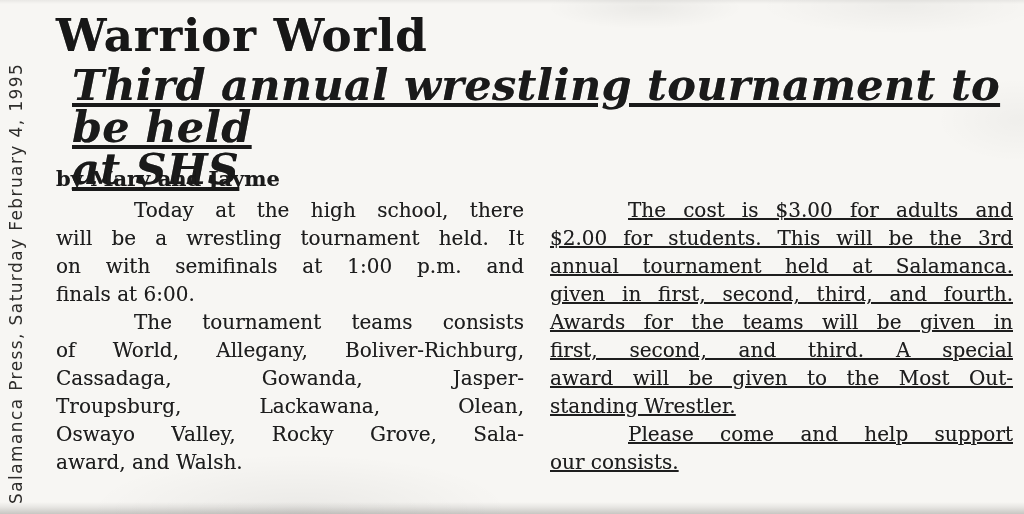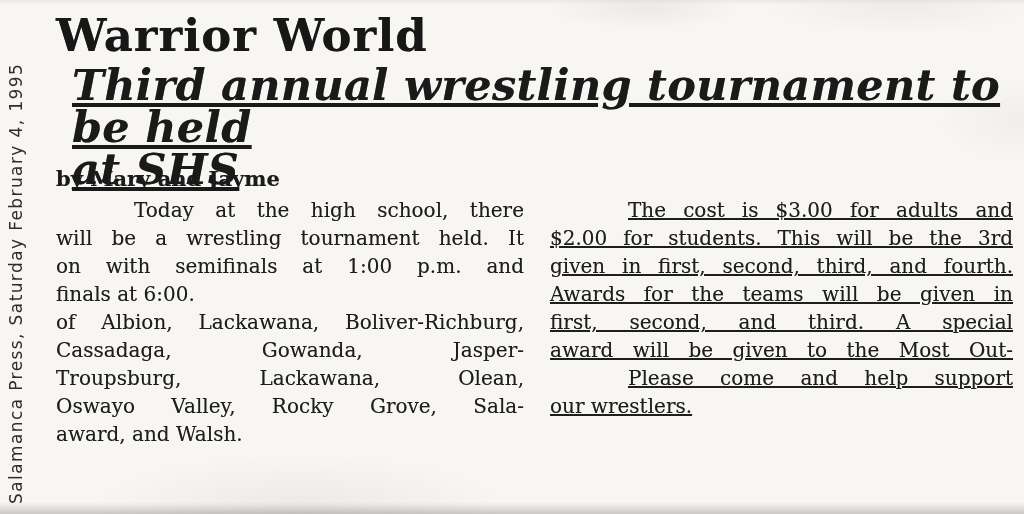--- a/index.html
+++ b/index.html
@@ -117,40 +117,43 @@
     <div class="columns">
 
       <div class="col col-left">
         <div class="para">
           <div class="line first">Today at the high school, there</div>
           <div class="line">will be a wrestling tournament held. It</div>
           <div class="line">on with semifinals at 1:00 p.m. and</div>
           <div class="line last">finals at 6:00.</div>
         </div>
         <div class="para">
-          <div class="line">of Albion, Lackawana, Boliver-Richburg,</div>
+          <div class="line first">The tournament teams consists</div>
+          <div class="line">of World, Allegany, Boliver-Richburg,</div>
           <div class="line">Cassadaga, Gowanda, Jasper-</div>
           <div class="line">Troupsburg, Lackawana, Olean,</div>
           <div class="line">Oswayo Valley, Rocky Grove, Sala-</div>
           <div class="line last">award, and Walsh.</div>
         </div>
       </div>
 
       <div class="col col-right">
         <div class="para">
           <div class="line first">The cost is $3.00 for adults and</div>
           <div class="line">$2.00 for students. This will be the 3rd</div>
+          <div class="line">annual tournament held at Salamanca.</div>
         </div>
         <div class="para">
           <div class="line">given in first, second, third, and fourth.</div>
           <div class="line">Awards for the teams will be given in</div>
           <div class="line">first, second, and third.  A special</div>
           <div class="line">award will be given to the Most Out-</div>
+          <div class="line last">standing Wrestler.</div>
         </div>
         <div class="para">
           <div class="line first">Please come and help support</div>
-          <div class="line last">our wrestlers.</div>
+          <div class="line last">our consists.</div>
         </div>
       </div>
 
     </div>
   </div>
 </div>
 
 </body></html>

